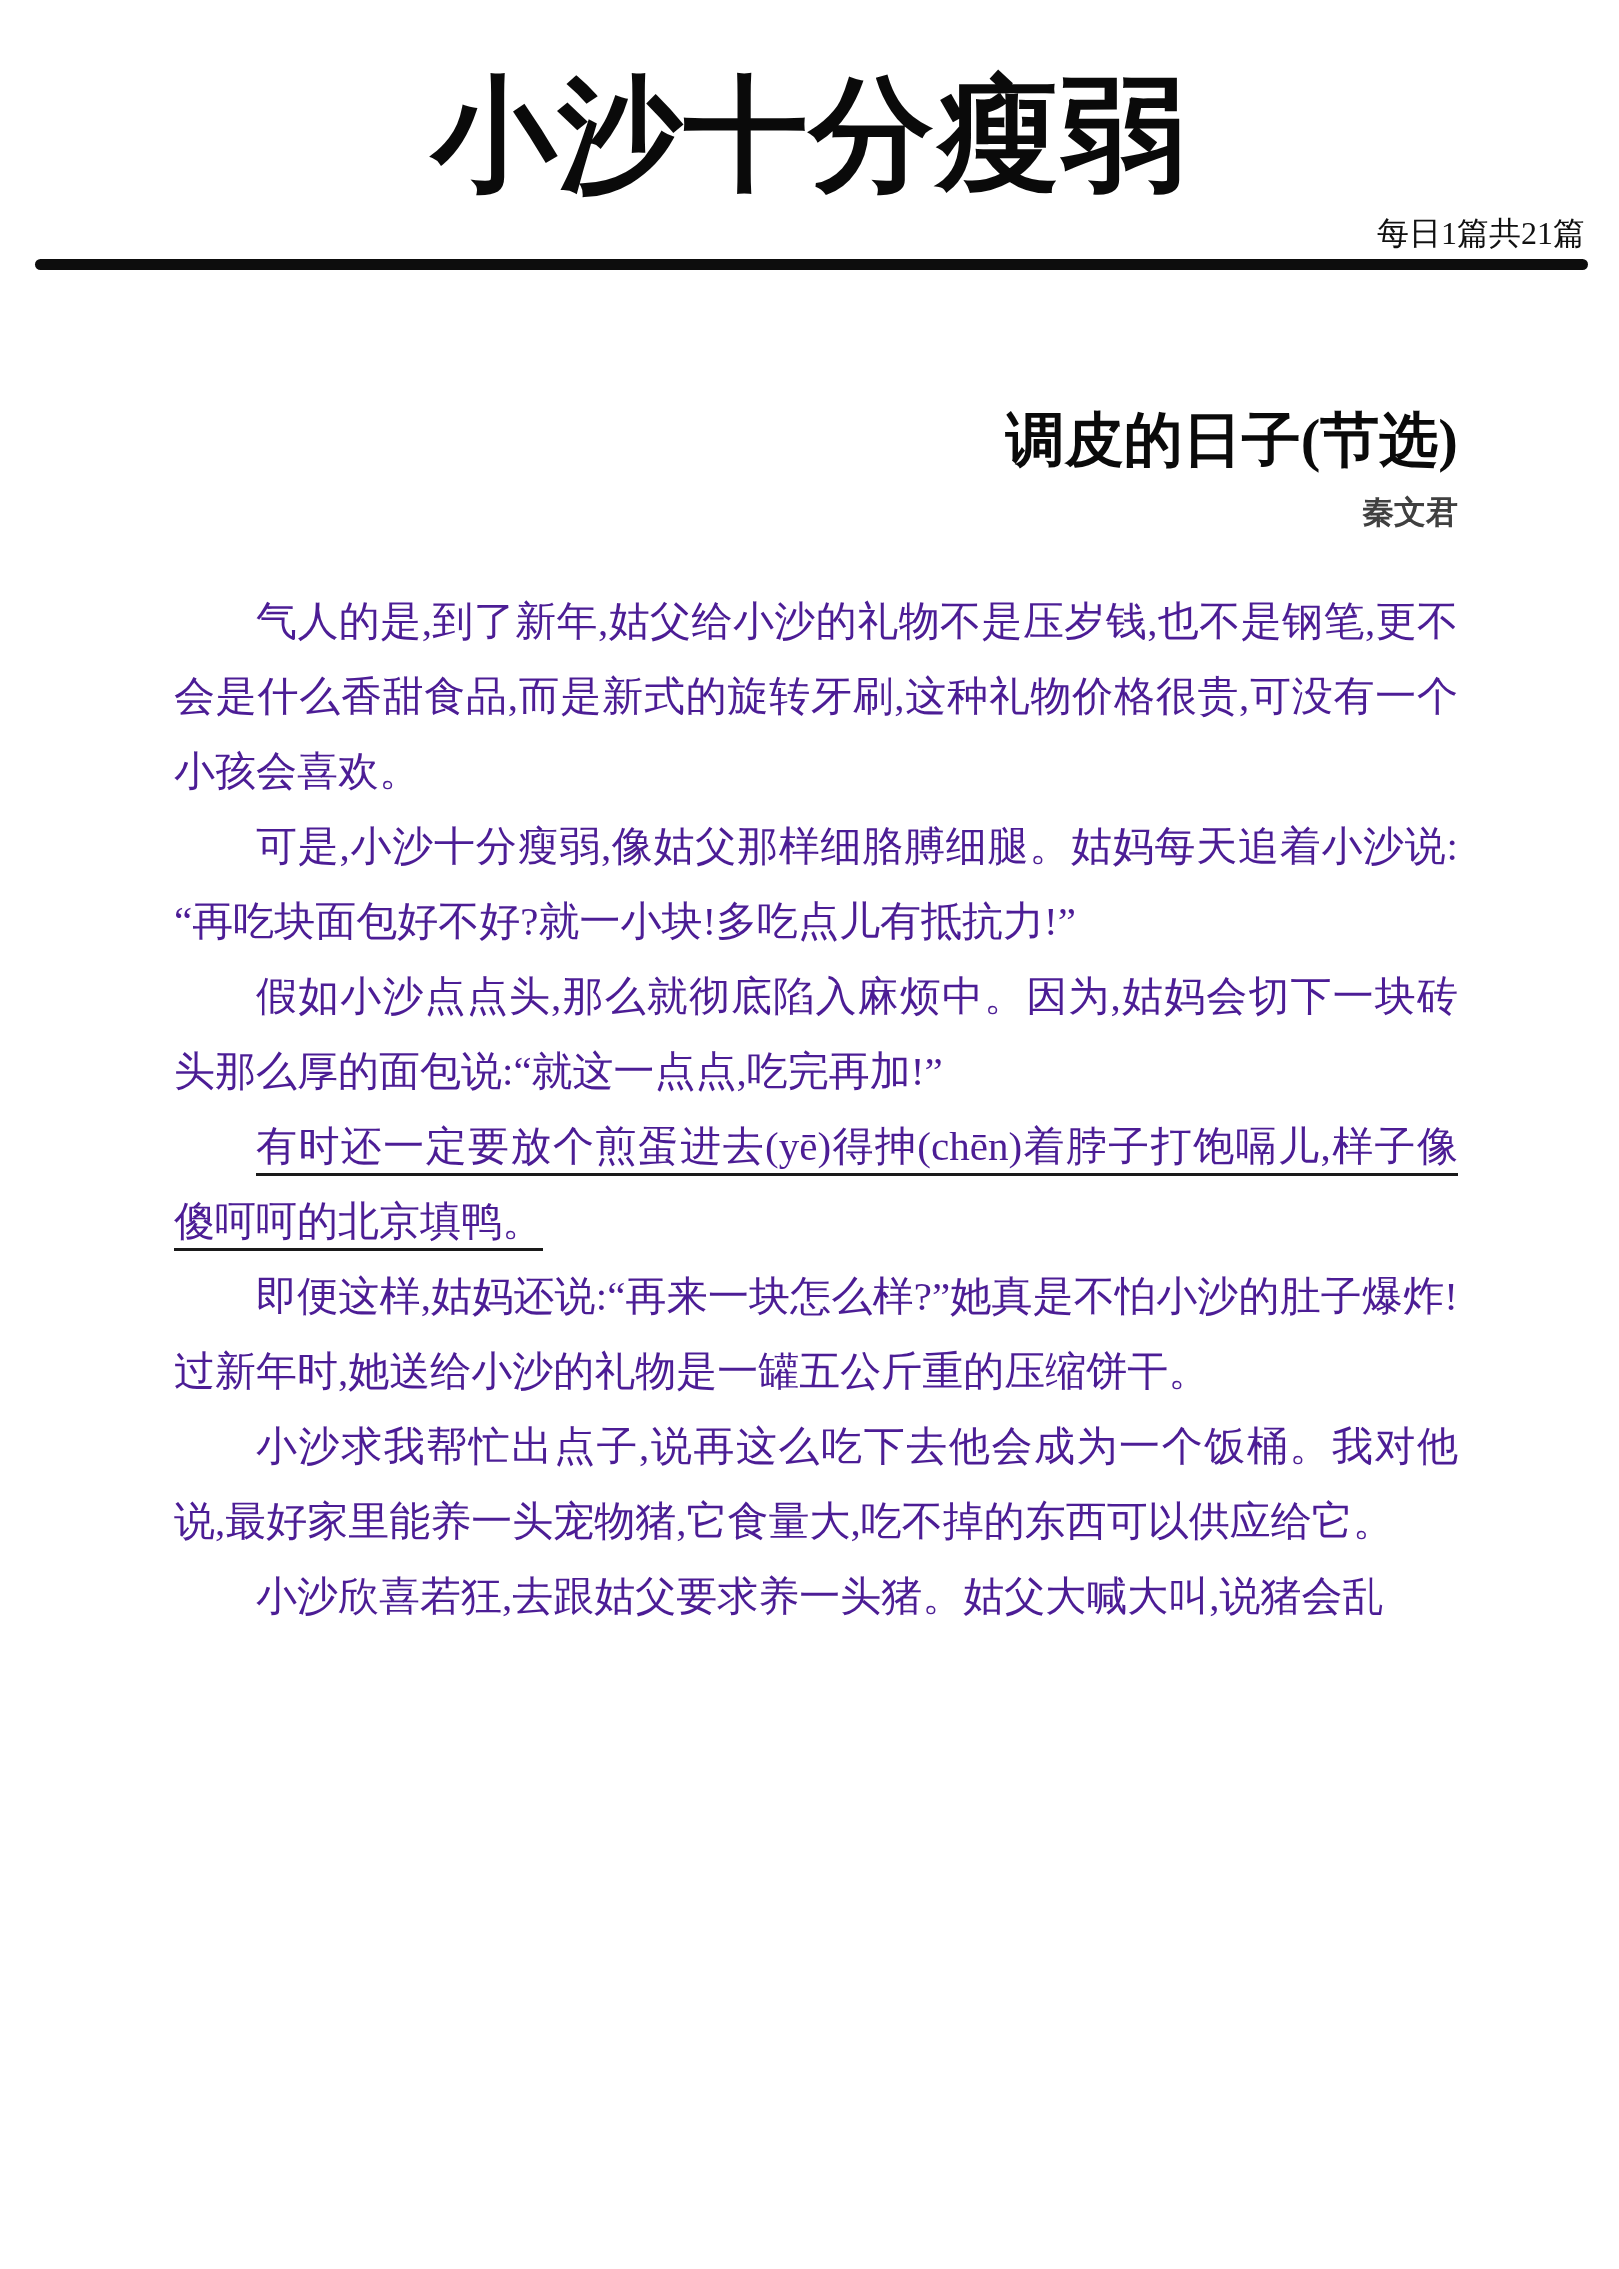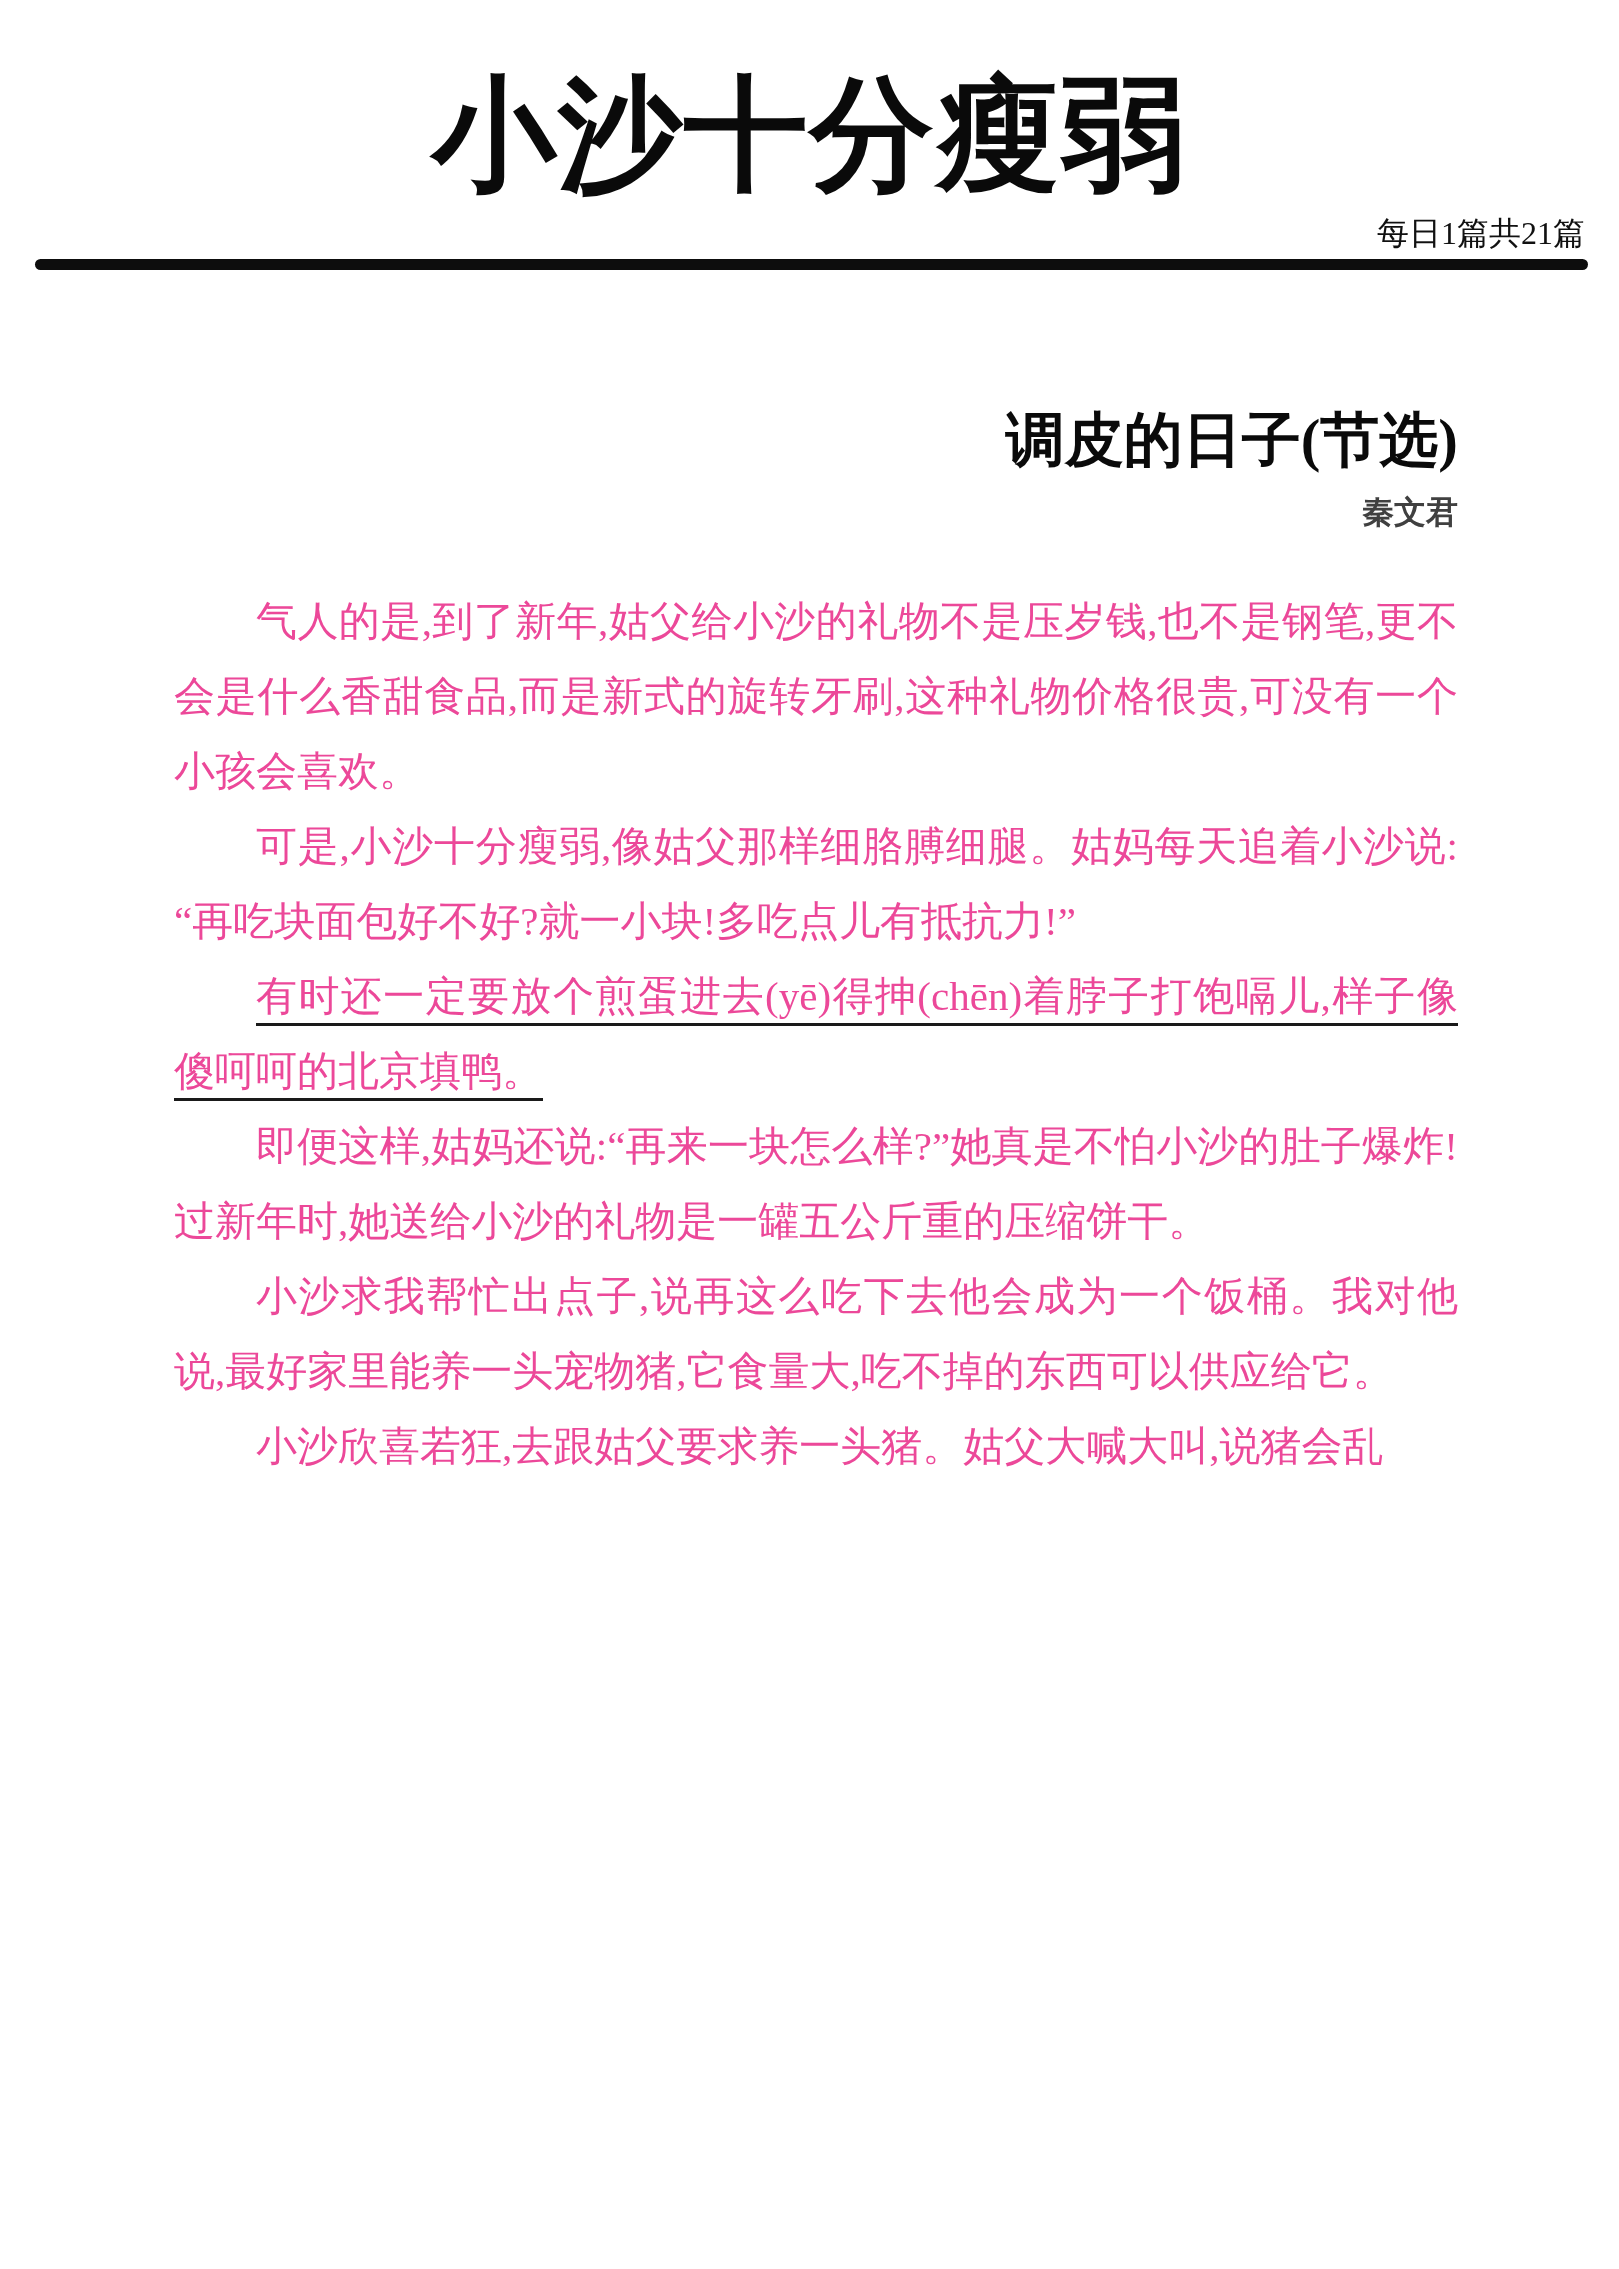--- a/index.html
+++ b/index.html
@@ -66,21 +66,21 @@
     line-height: 43px;
     margin-top: 14px;
     font-weight: 700;
     color: #404040;
   }
   .article-body {
     margin-top: 50px;
     font-size: 41px;
     line-height: 75px;
     text-align: justify;
-    color: #ec4899;
+    color: #4c1d95;
   }
   .article-body p {
     margin: 0;
     text-indent: 2em;
   }
   .seg-underline {
     text-decoration: underline;
     text-decoration-thickness: 2.7px;
     text-underline-offset: 13.3px;
     text-decoration-color: #1a1a1a;
@@ -96,20 +96,21 @@
     <div class="masthead-badge">每日1篇共21篇</div>
     <div class="masthead-rule"></div>
   </div>
 
   <div class="article">
     <div class="article-title">调皮的日子(节选)</div>
     <div class="article-author">秦文君</div>
     <div class="article-body" id="article-body">
         <p><span class="">气人的是,到了新年,姑父给小沙的礼物不是压岁钱,也不是钢笔,更不会是什么香甜食品,而是新式的旋转牙刷,这种礼物价格很贵,可没有一个小孩会喜欢。</span></p>
         <p><span class="">可是,小沙十分瘦弱,像姑父那样细胳膊细腿。姑妈每天追着小沙说:“再吃块面包好不好?就一小块!多吃点儿有抵抗力!”</span></p>
+        <p><span class="">假如小沙点点头,那么就彻底陷入麻烦中。因为,姑妈会切下一块砖头那么厚的面包说:“就这一点点,吃完再加!”</span></p>
         <p><span class="seg-underline">有时还一定要放个煎蛋进去(yē)得抻(chēn)着脖子打饱嗝儿,样子像傻呵呵的北京填鸭。</span></p>
         <p><span class="">即便这样,姑妈还说:“再来一块怎么样?”她真是不怕小沙的肚子爆炸!过新年时,她送给小沙的礼物是一罐五公斤重的压缩饼干。</span></p>
         <p><span class="">小沙求我帮忙出点子,说再这么吃下去他会成为一个饭桶。我对他说,最好家里能养一头宠物猪,它食量大,吃不掉的东西可以供应给它。</span></p>
         <p><span class="">小沙欣喜若狂,去跟姑父要求养一头猪。姑父大喊大叫,说猪会乱</span></p>
       </div>
   </div>
 
 </div>
 
 

